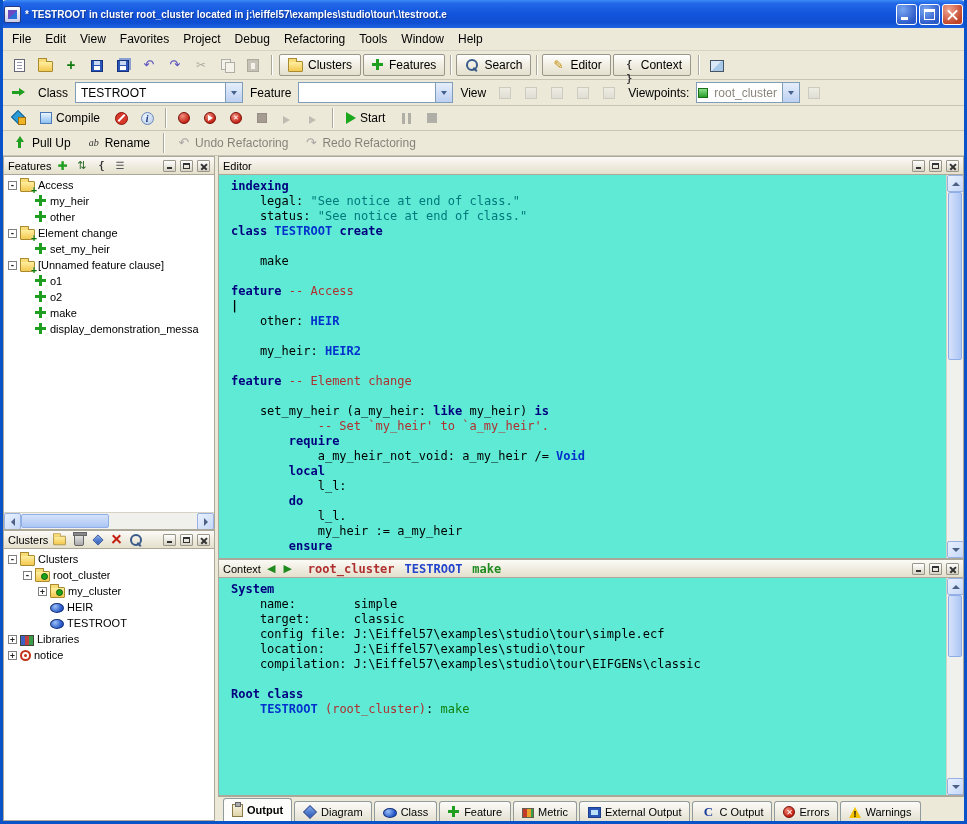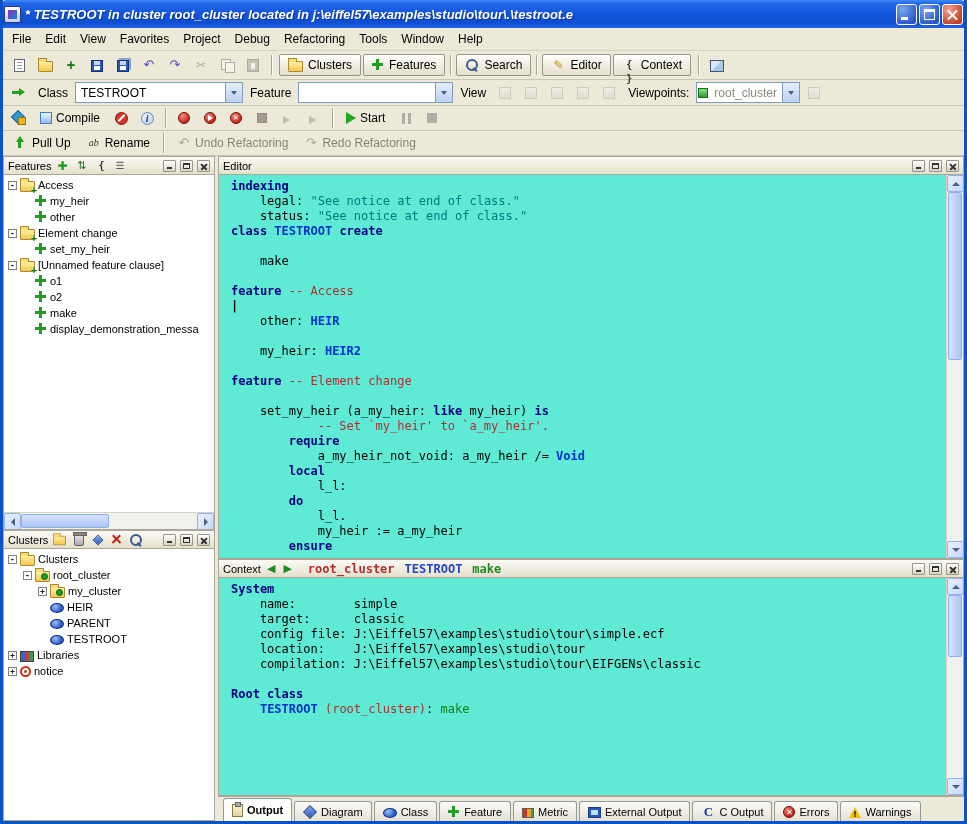--- a/index.html
+++ b/index.html
@@ -4,21 +4,21 @@
 <style>
   html,body{margin:0;padding:0;background:#444;}
   *{box-sizing:border-box;}
   .window{width:967px;height:824px;border:3px solid #0A52C8;border-top:none;background:#ECE9D8;
     display:flex;flex-direction:column;font-family:"Liberation Sans",sans-serif;overflow:hidden;}
   
   .titlebar{height:28px;margin:0 -3px;flex:none;border-radius:7px 7px 0 0;padding:0 4px;display:flex;align-items:center;gap:4px;
     background:linear-gradient(180deg,#3A8BF5 0%,#2268E8 12%,#1457DE 45%,#0E4ED2 80%,#1E63E0 100%);}
   .app-icon{width:17px;height:17px;flex:none;background:linear-gradient(#FFFFFF,#C8CCE8);border:1px solid #2A3A7E;border-radius:2px;position:relative;}
   .app-icon::before{content:"";position:absolute;left:3px;top:3px;right:3px;bottom:3px;background:linear-gradient(135deg,#6A4AC0 50%,#2A72D8 50%);}
-  .title-text{color:#fff;font-weight:bold;font-size:13px;text-shadow:1px 1px 1px #10348E;white-space:nowrap;overflow:hidden;flex:1;font-style:italic;}
+  .title-text{color:#fff;font-weight:bold;font-size:10px;text-shadow:1px 1px 1px #10348E;white-space:nowrap;overflow:hidden;flex:1;}
   .win-buttons{display:flex;gap:2px;flex:none;}
   .wbtn{width:21px;height:21px;border-radius:3px;border:1px solid #fff;position:relative;}
   .wbtn.min,.wbtn.max{background:radial-gradient(circle at 30% 25%,#7AA7F0,#2B59C8 75%);}
   .wbtn.close{background:radial-gradient(circle at 30% 25%,#F2A590,#C04428 75%);}
   .wbtn.min::before{content:"";position:absolute;left:4px;right:8px;bottom:4px;height:3px;background:#fff;}
   .wbtn.max::before{content:"";position:absolute;left:4px;top:4px;right:4px;bottom:4px;border:1px solid #fff;border-top-width:3px;}
   .wbtn.close::before,.wbtn.close::after{content:"";position:absolute;left:3px;top:9px;width:13px;height:2px;background:#fff;}
   .wbtn.close::before{transform:rotate(45deg);}.wbtn.close::after{transform:rotate(-45deg);}
   
   .menubar{height:23px;flex:none;display:flex;align-items:center;padding:0 2px;font-size:12px;border-bottom:1px solid #D8D4C4;}
@@ -509,25 +509,20 @@
                 <span class="tlabel">my_cluster</span>
               </div>
               <div class="tree-row" style="padding-left: 34px;">
                 <span class="tw empty"></span>
                 <span class="ic ic-ellipse"></span>
                 <span class="tlabel">HEIR</span>
               </div>
               <div class="tree-row" style="padding-left: 34px;">
                 <span class="tw empty"></span>
                 <span class="ic ic-ellipse"></span>
-                <span class="tlabel">PARENT</span>
-              </div>
-              <div class="tree-row" style="padding-left: 34px;">
-                <span class="tw empty"></span>
-                <span class="ic ic-ellipse"></span>
                 <span class="tlabel">TESTROOT</span>
               </div>
               <div class="tree-row" style="padding-left: 4px;">
                 <span class="tw">+</span>
                 <span class="ic ic-library"></span>
                 <span class="tlabel">Libraries</span>
               </div>
               <div class="tree-row" style="padding-left: 4px;">
                 <span class="tw">+</span>
                 <span class="ic ic-target"></span>

